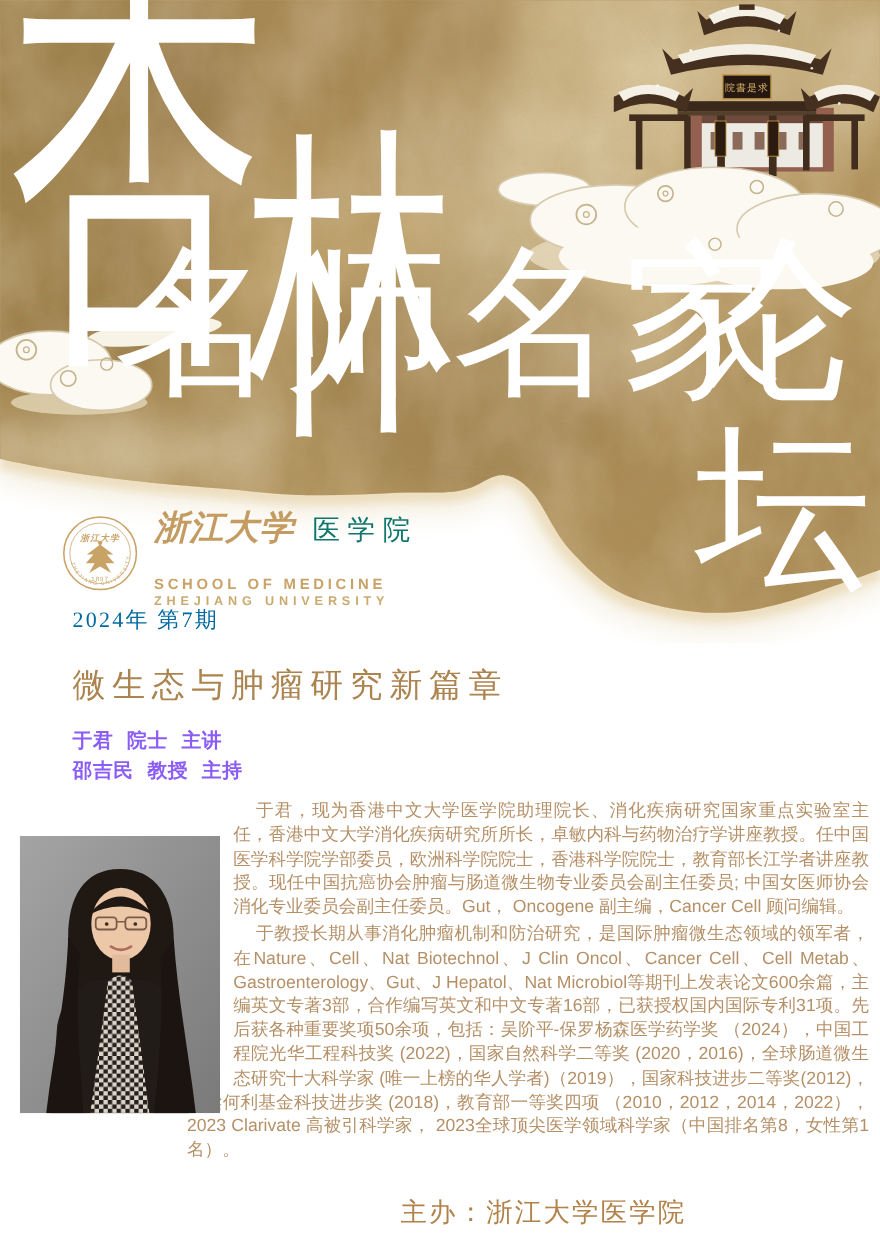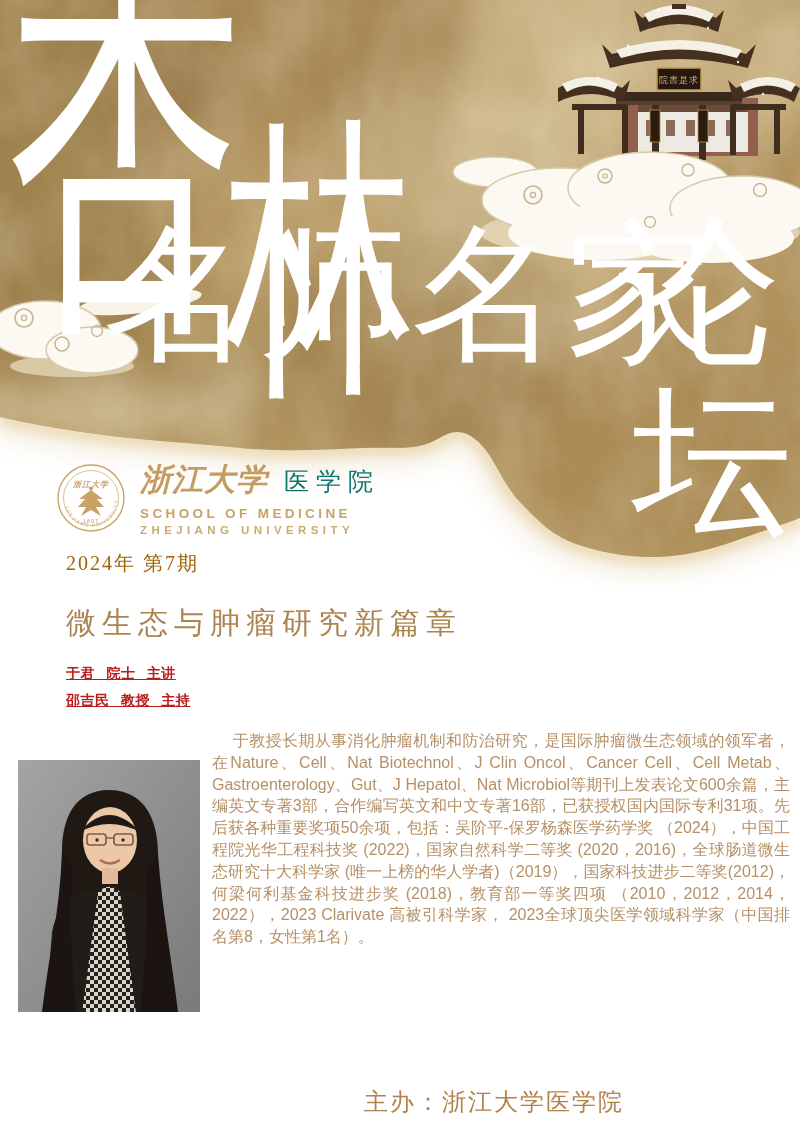--- a/index.html
+++ b/index.html
@@ -10,37 +10,37 @@
   
   .ch{position:absolute;color:#ffffff;font-family:"Liberation Serif",serif;line-height:1;
       font-weight:400;white-space:nowrap;}
   .ch-xing{left:8px;top:-50px;font-size:265px;transform:scale(.88,1.5);transform-origin:0 0;}
   .ch-lin{left:225px;top:115px;font-size:190px;transform:scaleY(1.54);transform-origin:0 0;}
   .ch-row{left:104px;top:221px;font-size:148px;letter-spacing:6px;}
   .ch-lun{left:618px;top:212px;font-size:162px;}
   .ch-tan{left:632px;top:382px;font-size:160px;}
 
   
-  .logo{position:absolute;left:54px;top:452px;display:flex;align-items:flex-end;gap:12px;}
+  .logo{position:absolute;left:54px;top:452px;display:flex;align-items:center;gap:12px;}
   .seal{width:74px;height:76px;display:block;}
   .logo-text{padding-top:7px;}
   .logo-cn{display:flex;align-items:baseline;gap:16px;}
   .logo-cn-name{font-family:"Liberation Serif",serif;font-style:italic;font-weight:bold;
                 font-size:31px;letter-spacing:1px;color:#c49c62;}
   .logo-cn-unit{font-size:25px;letter-spacing:7px;color:#0f766e;}
-  .logo-en1{margin-top:5px;font-size:13.5px;font-weight:bold;letter-spacing:3.4px;color:#c8a266;}
+  .logo-en1{margin-top:22px;font-size:13.5px;font-weight:bold;letter-spacing:3.4px;color:#c8a266;}
   .logo-en2{margin-top:3px;font-size:11.5px;font-weight:bold;letter-spacing:4.4px;color:#cbaa70;}
 
   
   .session{position:absolute;left:66px;top:550px;}
-  .issue{font-family:"Liberation Serif",serif;font-size:20px;letter-spacing:2px;color:#a16207;}
+  .issue{font-family:"Liberation Serif",serif;font-size:20px;letter-spacing:2px;color:#0369a1;}
   .topic{margin-top:26px;font-family:"Liberation Serif",serif;font-size:30px;letter-spacing:6px;
          color:#ac8450;}
-  .meta-group{margin-top:16px;font-size:14px;font-weight:bold;line-height:26.5px;color:#b91c1c;
-              word-spacing:7px;letter-spacing:.5px;text-decoration:underline;}
+  .meta-group{margin-top:16px;font-size:18px;font-weight:bold;line-height:26.5px;color:#8b5cf6;
+              word-spacing:7px;letter-spacing:.5px;}
 
   
   .bio{position:absolute;left:170px;top:727px;width:620px;font-size:16px;line-height:21.8px;
        color:#b59067;text-align:justify;}
   .bio p{margin:0;text-indent:1.3em;}
   .bio .p2{margin-top:3px;}
   .photo-spacer{float:left;width:42px;height:260px;}
   .photo{position:absolute;left:-152px;top:33px;width:182px;height:252px;display:block;}
 
   .footer{position:absolute;left:184px;top:1086px;width:620px;text-align:center;
@@ -246,18 +246,19 @@
       <circle cx="105" cy="80" r="1.7" fill="#3a2a20"></circle>
       <path d="M82,100 Q92,107 102,100" fill="none" stroke="#b06a5e" stroke-width="2.4"></path>
       <rect x="84" y="108" width="16" height="16" fill="#e2bb9c"></rect>
       <path d="M80,132 C88,125 96,125 102,132 L118,252 L64,252 Z" fill="url(#hound)"></path>
       <path d="M80,130 L64,252 L28,252 L34,172 C40,142 58,130 80,130 Z" fill="#221c18"></path>
       <path d="M102,130 C126,130 142,142 148,172 L154,252 L118,252 Z" fill="#221c18"></path>
       <path d="M44,92 C42,150 30,200 24,252 L58,252 C54,200 50,150 55,108 Z" fill="#1b1410"></path>
       <path d="M140,94 C144,150 154,200 160,252 L122,252 C128,200 130,150 128,112 Z" fill="#1b1410"></path>
     </svg>
     <div class="photo-spacer"></div>
+    <p class="p1">于君，现为香港中文大学医学院助理院长、消化疾病研究国家重点实验室主任，香港中文大学消化疾病研究所所长，卓敏内科与药物治疗学讲座教授。任中国医学科学院学部委员，欧洲科学院院士，香港科学院院士，教育部长江学者讲座教授。现任中国抗癌协会肿瘤与肠道微生物专业委员会副主任委员; 中国女医师协会消化专业委员会副主任委员。Gut， Oncogene 副主编，Cancer Cell 顾问编辑。</p>
     <p class="p2">于教授长期从事消化肿瘤机制和防治研究，是国际肿瘤微生态领域的领军者，在Nature、Cell、Nat Biotechnol、J Clin Oncol、Cancer Cell、Cell Metab、Gastroenterology、Gut、J Hepatol、Nat Microbiol等期刊上发表论文600余篇，主编英文专著3部，合作编写英文和中文专著16部，已获授权国内国际专利31项。先后获各种重要奖项50余项，包括：吴阶平-保罗杨森医学药学奖 （2024），中国工程院光华工程科技奖 (2022)，国家自然科学二等奖 (2020，2016)，全球肠道微生态研究十大科学家 (唯一上榜的华人学者)（2019），国家科技进步二等奖(2012)，何梁何利基金科技进步奖 (2018)，教育部一等奖四项 （2010，2012，2014，2022），2023 Clarivate 高被引科学家， 2023全球顶尖医学领域科学家（中国排名第8，女性第1名）。</p>
   </div>
 
   <div class="footer">主办：浙江大学医学院</div>
 
 </div>
 
 </body></html>

